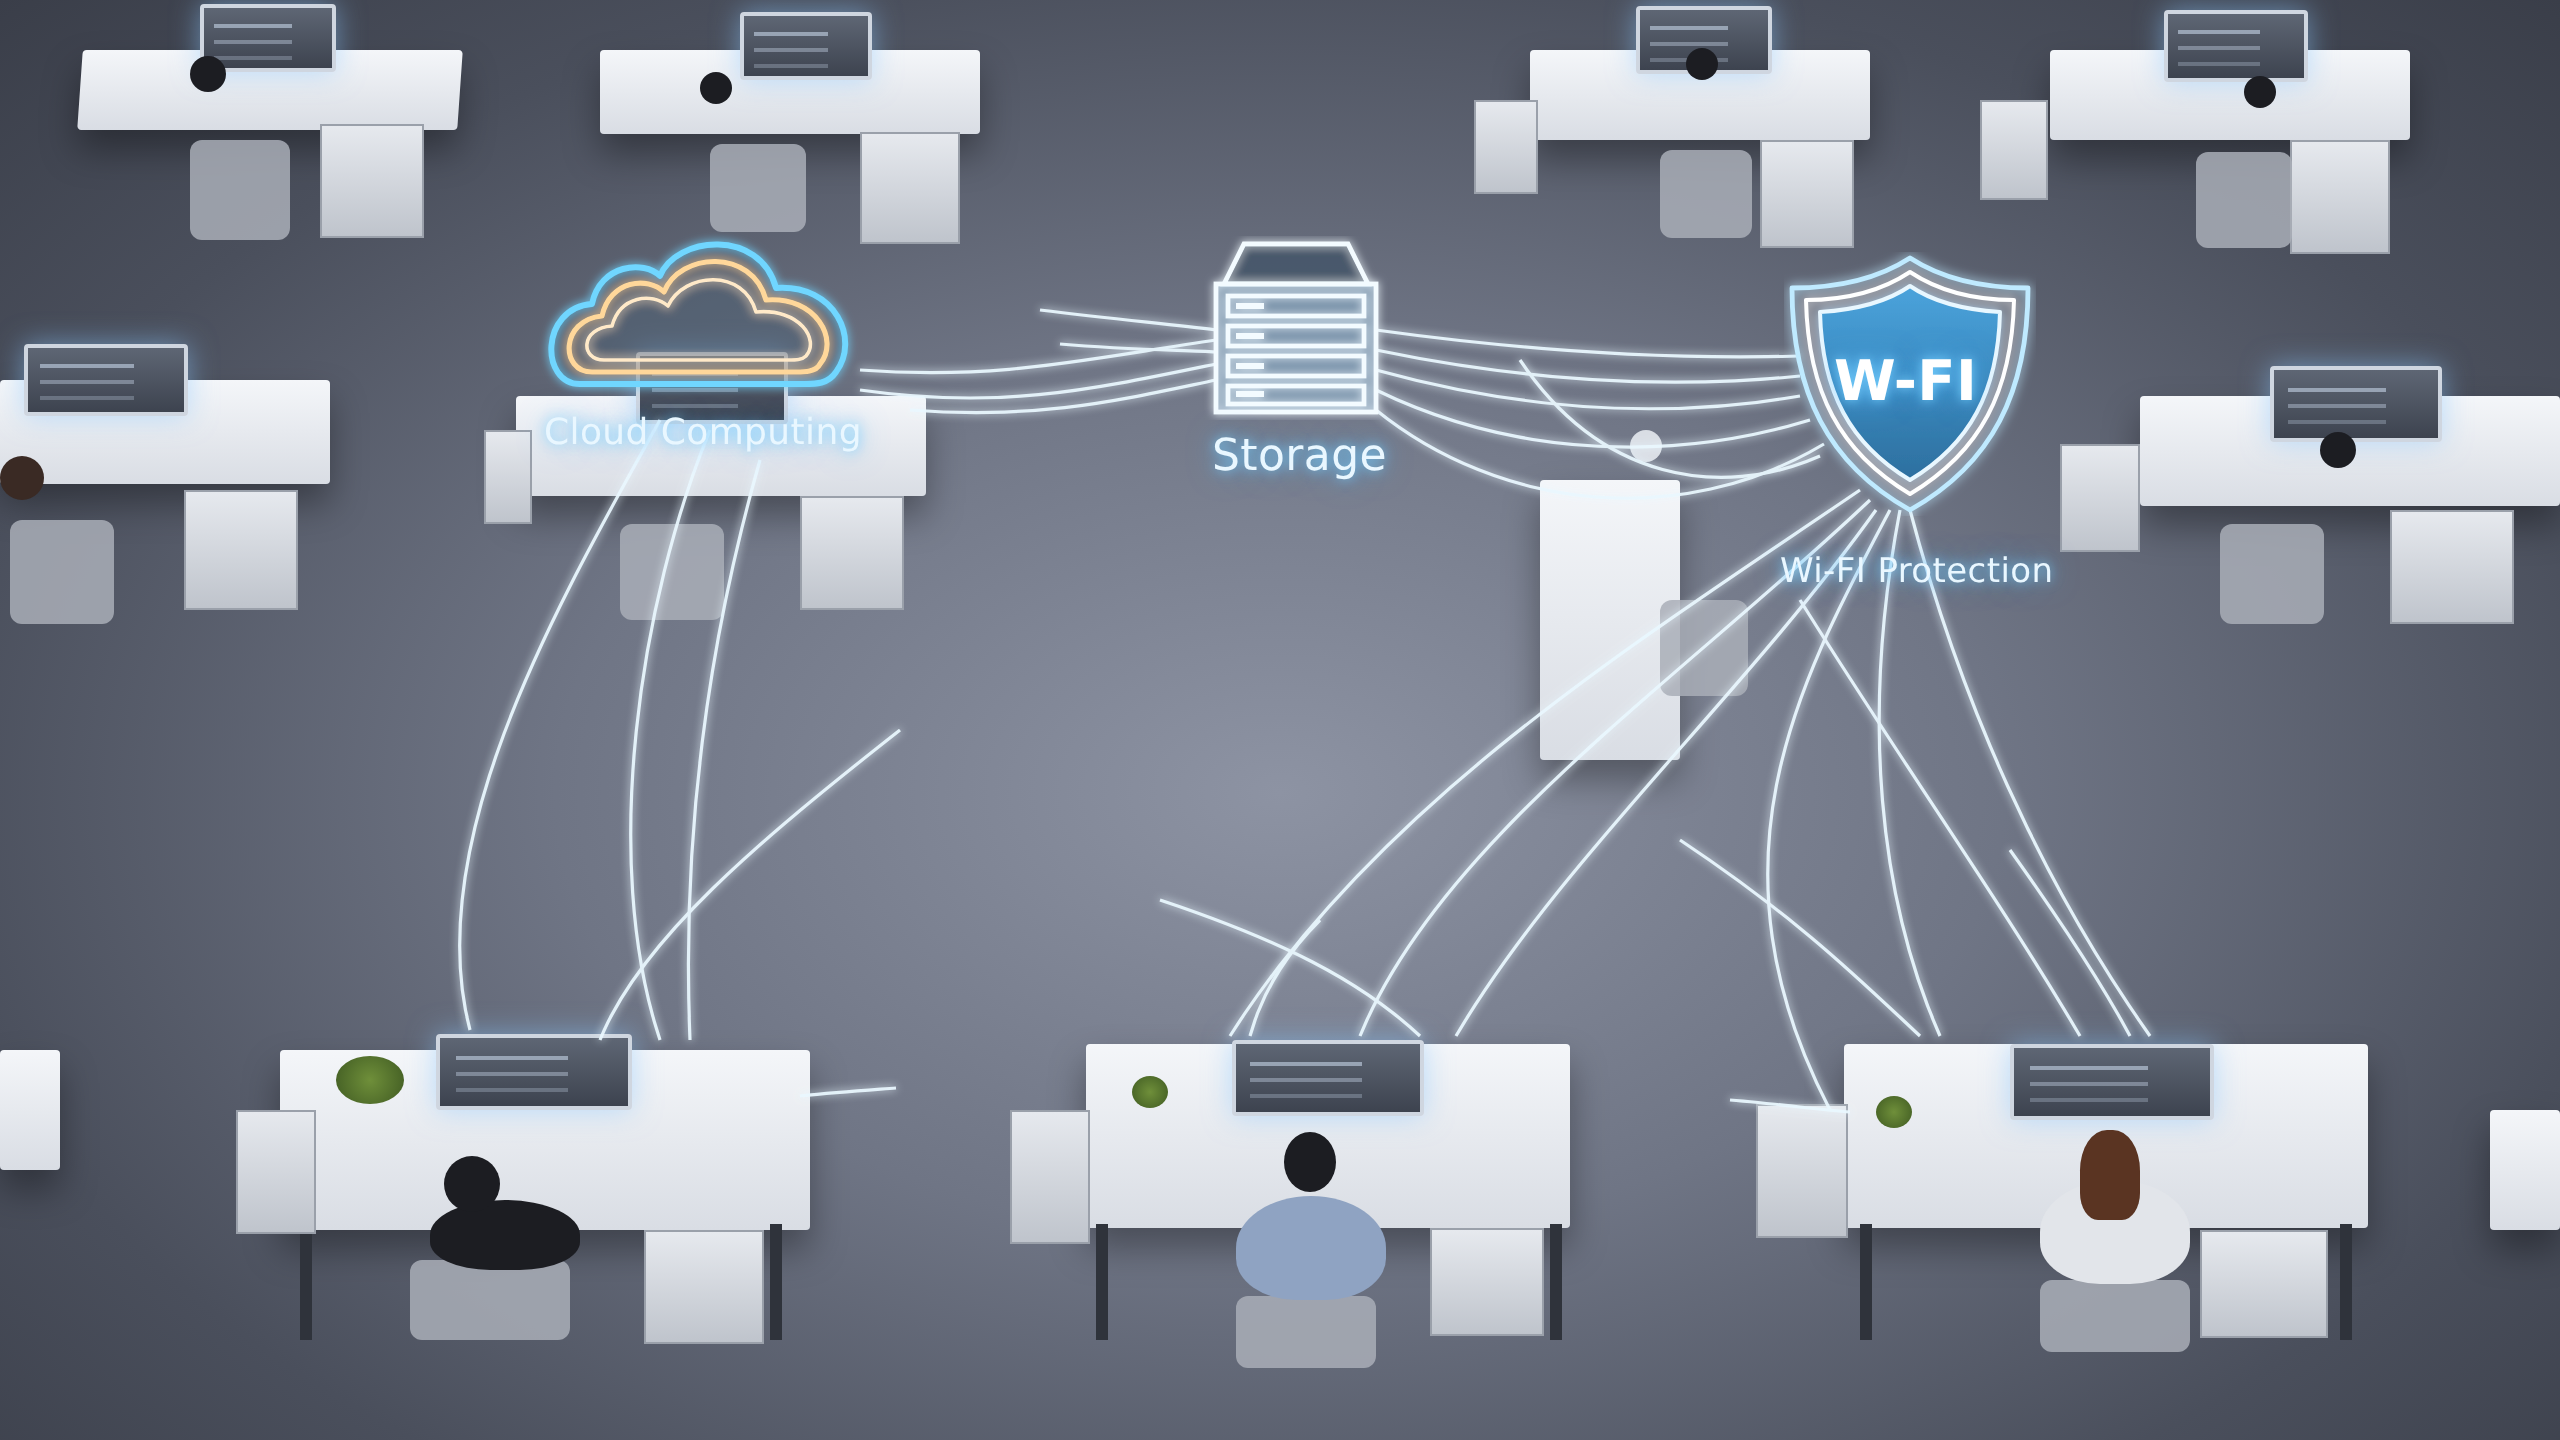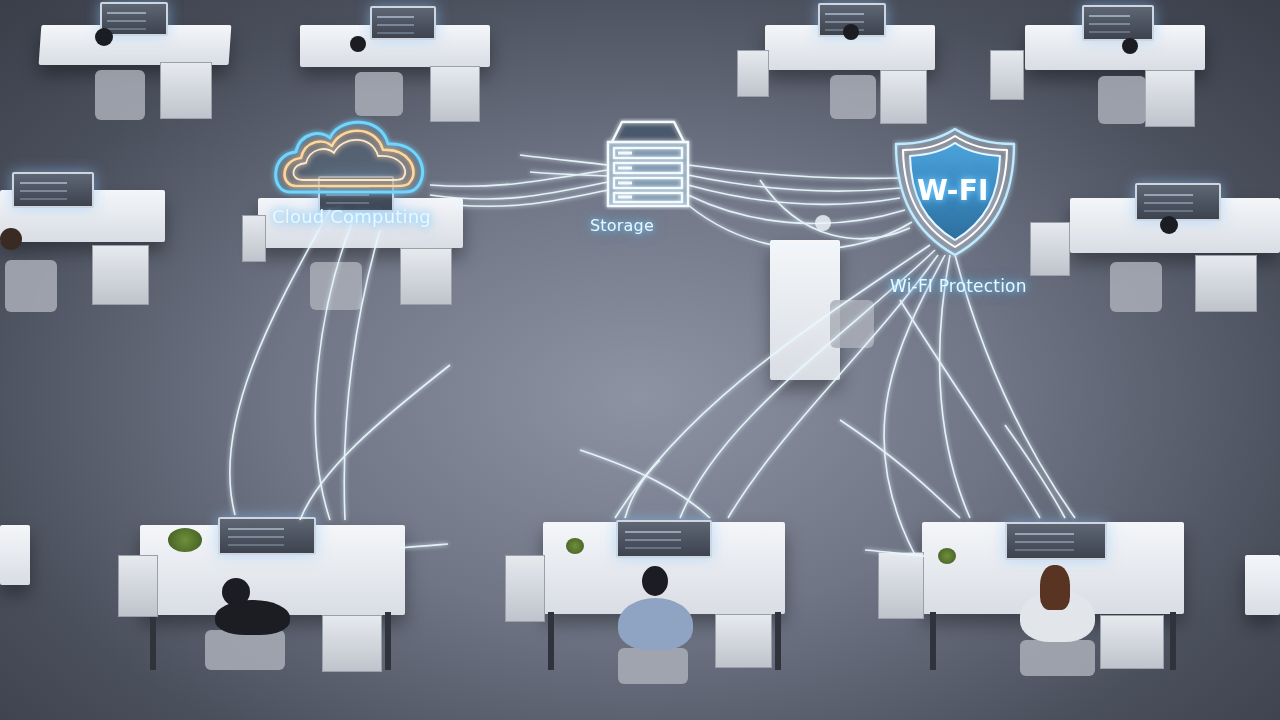--- a/index.html
+++ b/index.html
@@ -193,21 +193,21 @@
       <rect x="12" y="30" width="68" height="10"></rect>
       <rect x="12" y="45" width="68" height="10"></rect>
       <rect x="12" y="60" width="68" height="10"></rect>
       <rect x="12" y="75" width="68" height="9"></rect>
       <line x1="16" y1="35" x2="30" y2="35" stroke-width="3"></line>
       <line x1="16" y1="50" x2="30" y2="50" stroke-width="3"></line>
       <line x1="16" y1="65" x2="30" y2="65" stroke-width="3"></line>
       <line x1="16" y1="79" x2="30" y2="79" stroke-width="3"></line>
     </g>
   </svg>
-  <div class="label" style="left:590px;top:216px;font-size:16px;">Storage</div>
+  <div class="label" style="left:606px;top:216px;font-size:22px;">Storage</div>
 
   <svg style="position:absolute;left:892px;top:126px;" width="126" height="132" viewBox="0 0 126 132">
     <defs>
       <filter id="wg" x="-30%" y="-30%" width="160%" height="160%">
         <feGaussianBlur stdDeviation="2.6" result="b"></feGaussianBlur>
         <feMerge>
             <feMergeNode in="b"></feMergeNode>
             <feMergeNode in="SourceGraphic"></feMergeNode>
           </feMerge>
       </filter>

